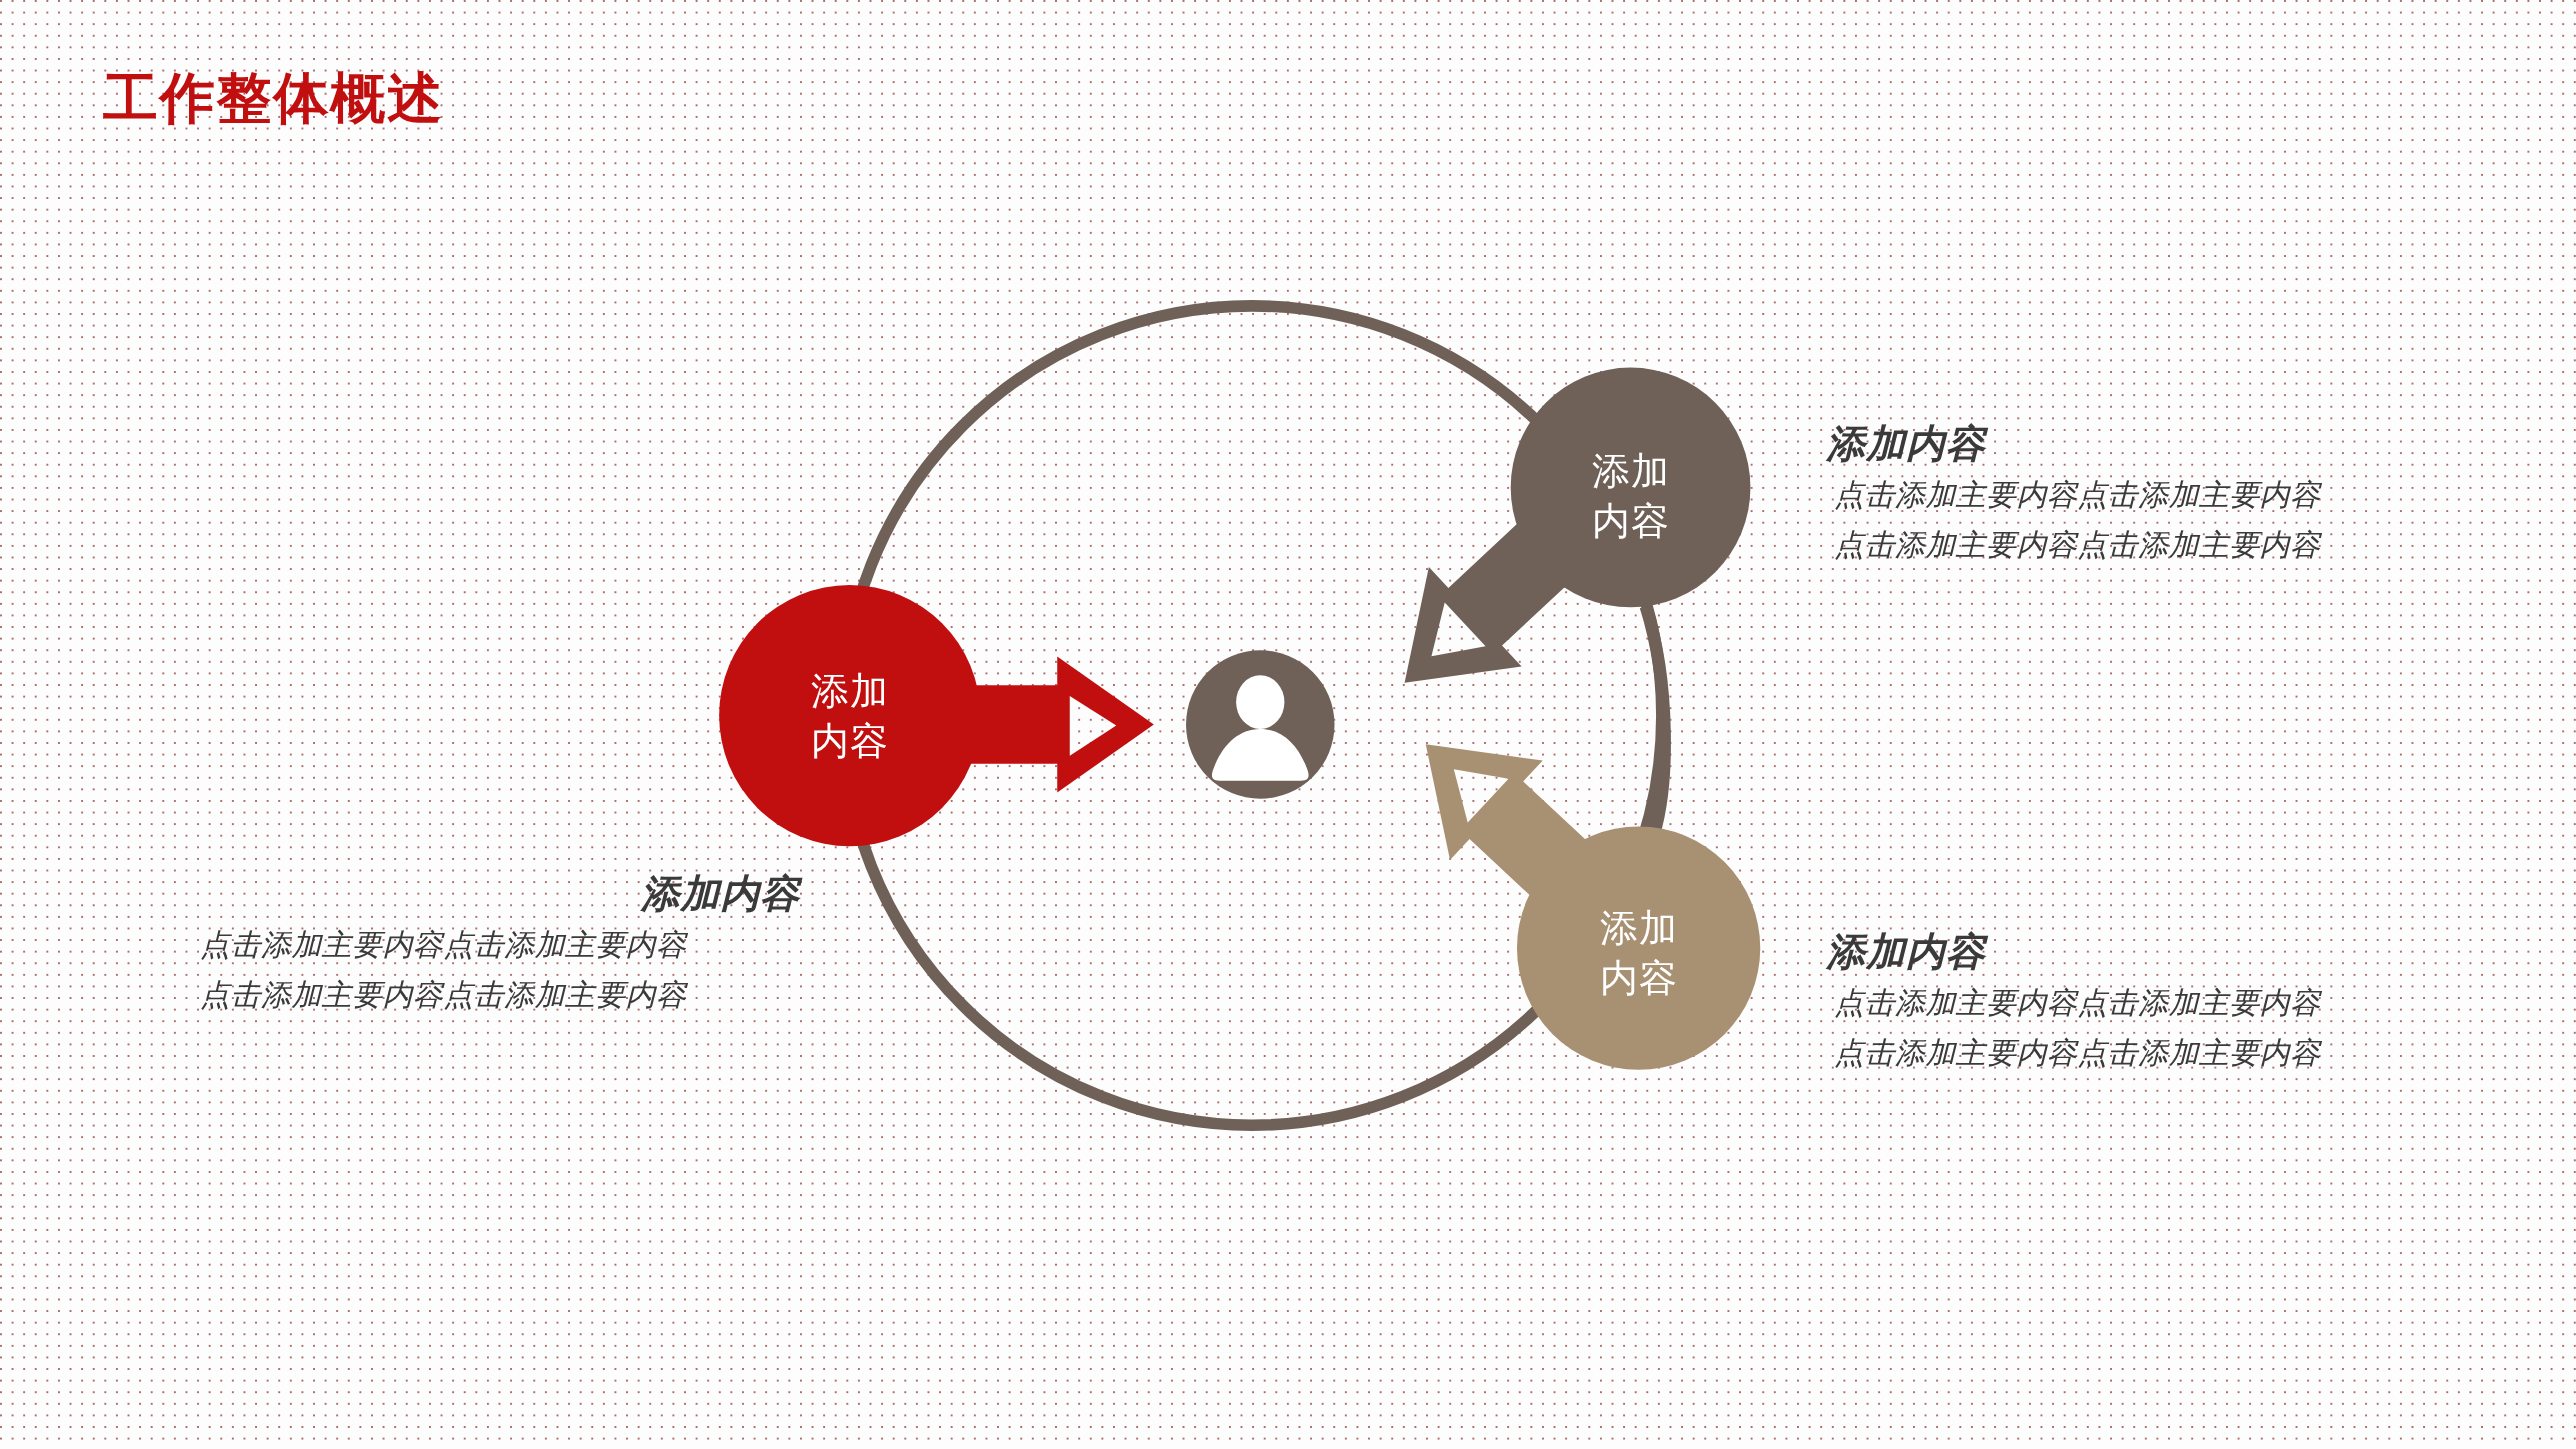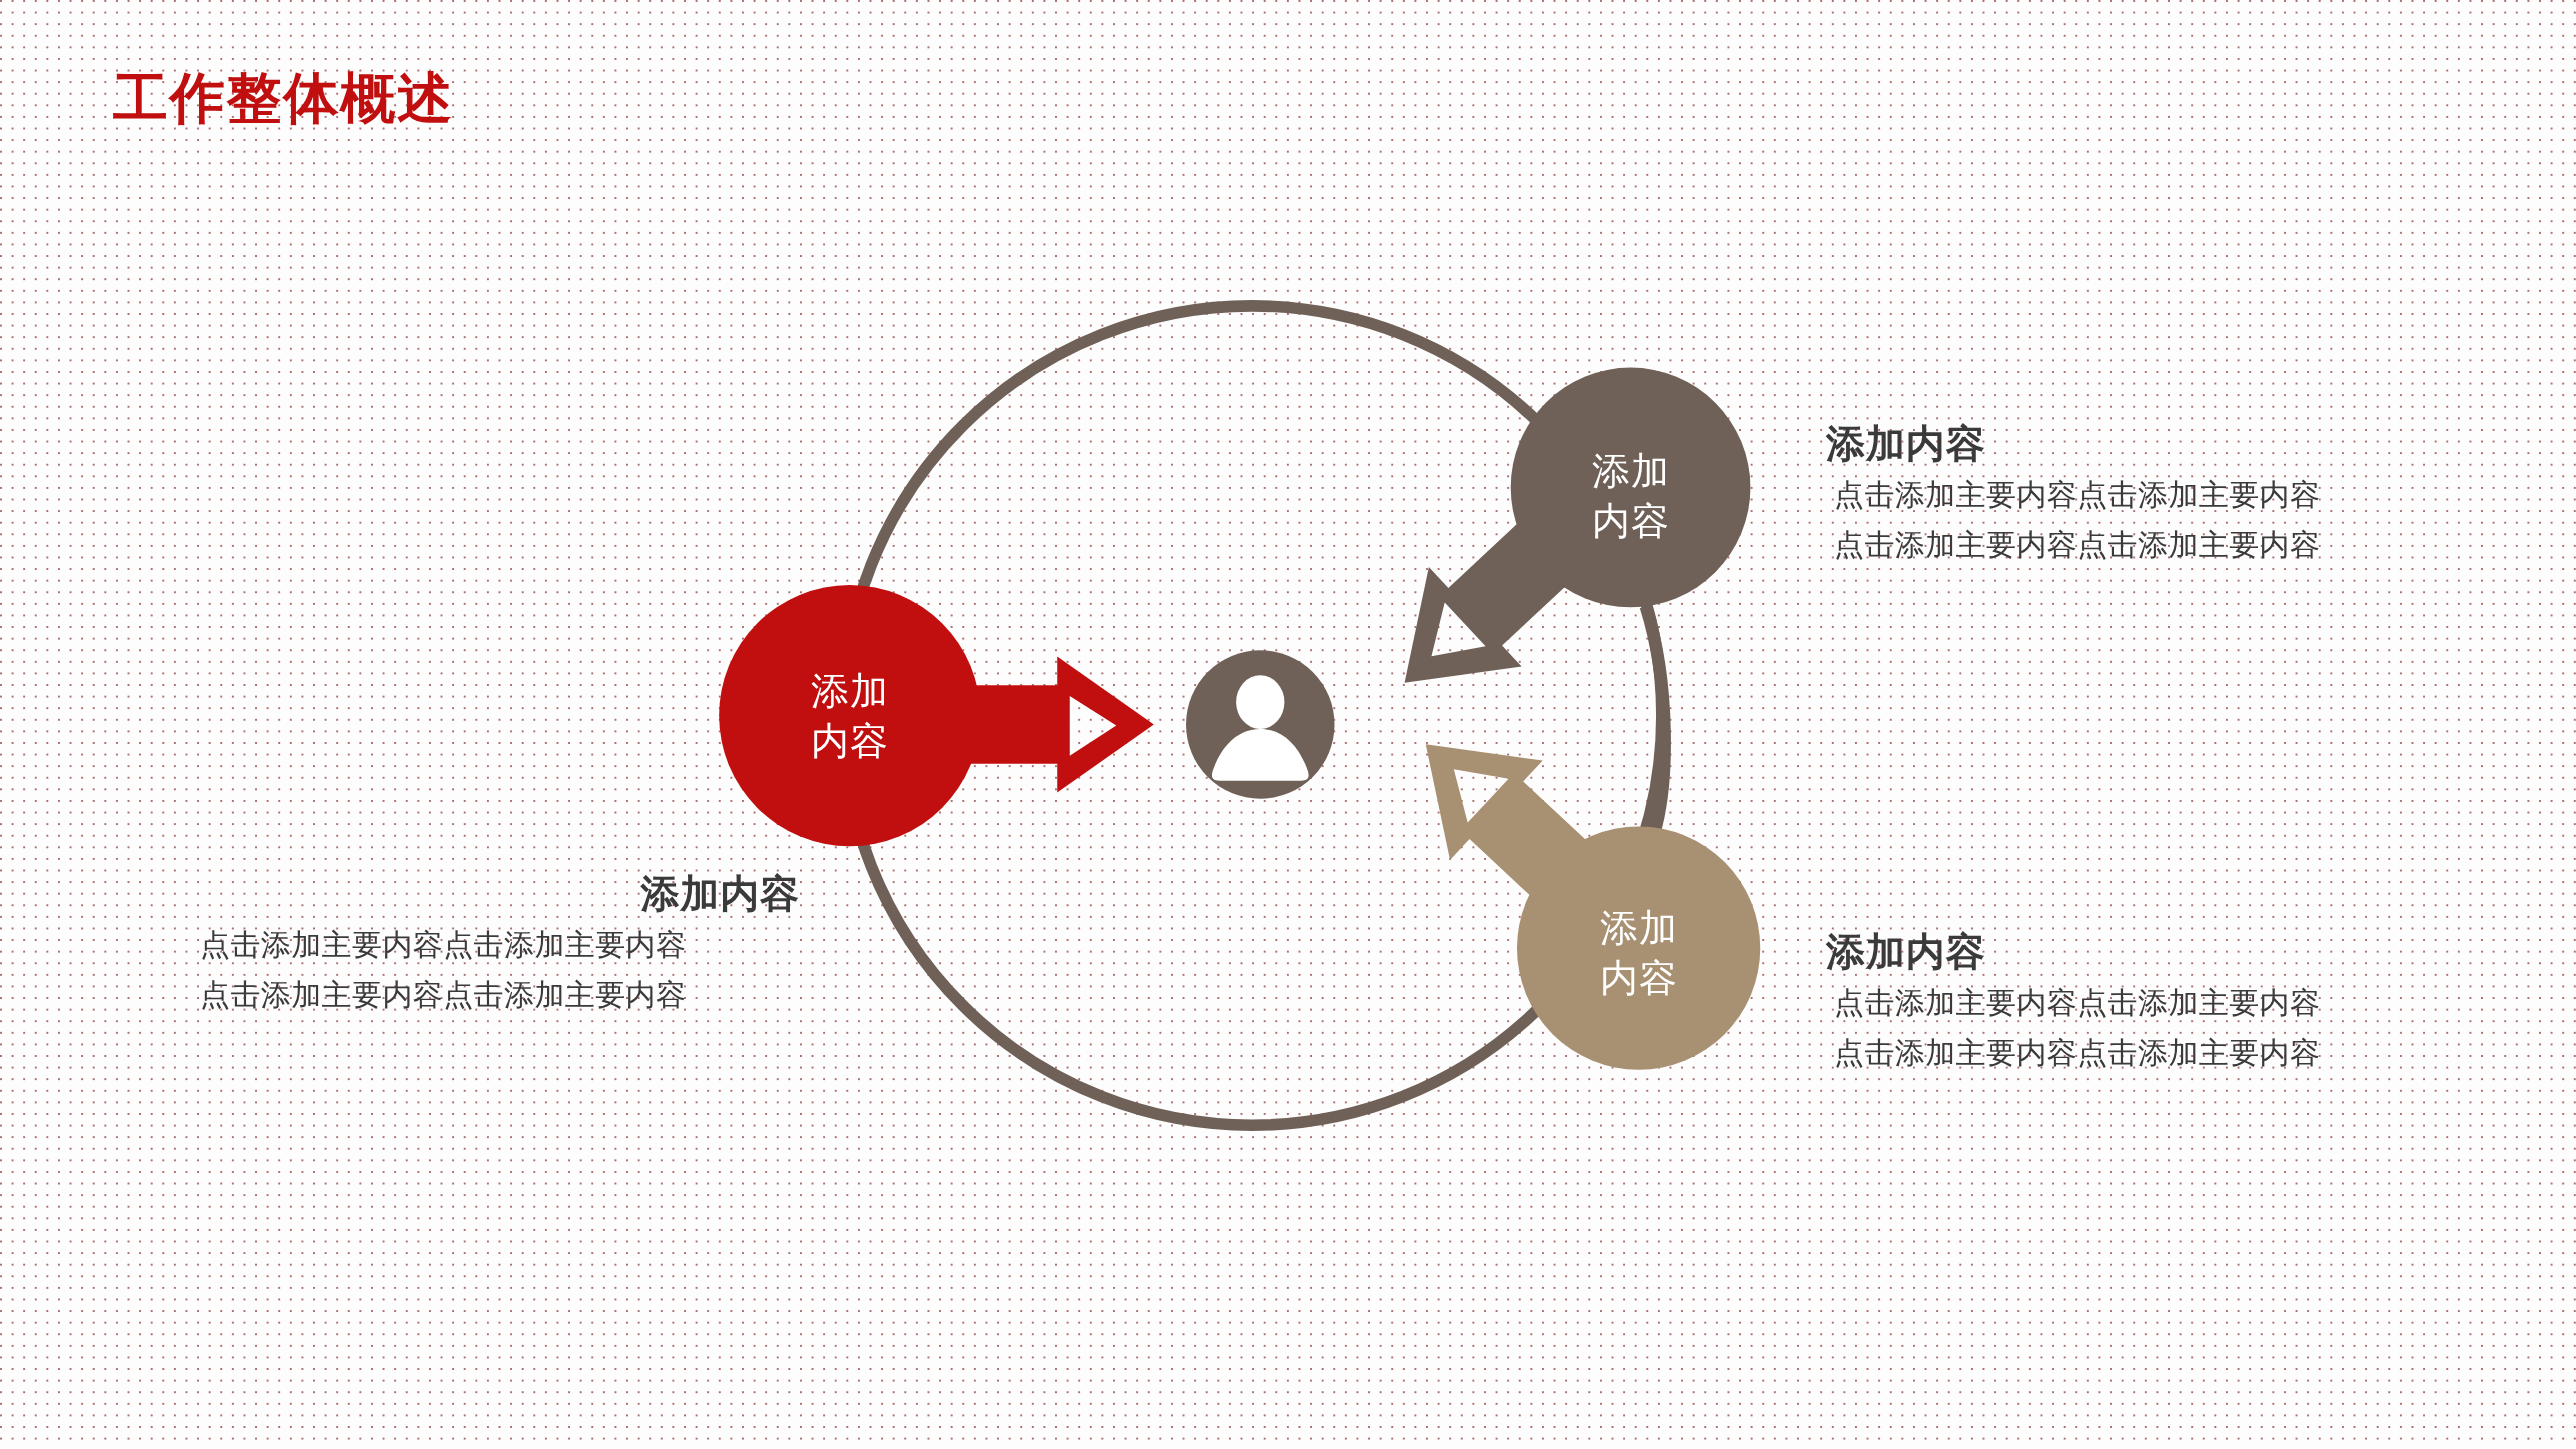--- a/index.html
+++ b/index.html
@@ -22,21 +22,21 @@
     background-image:
       radial-gradient(circle at 0.9px 0.9px, rgba(120, 20, 20, 0.62) 1px, rgba(255,255,255,0) 1.1px);
     background-size: 11.6px 11.6px;
     background-position: 0 0;
     overflow: hidden;
   }
 
   
   #title {
     position: absolute;
-    left: 113px;
+    left: 103px;
     top: 70px;
     font-size: 55px;
     font-weight: 700;
     letter-spacing: 1.8px;
     color: #c10f0f;
     line-height: 1.05;
     white-space: nowrap;
   }
 
   
@@ -59,20 +59,21 @@
     pointer-events: none;
     transform: translate(-50%, -50%);
   }
   #label-red   { left: 850px;  top: 716px;  }
   #label-brown { left: 1631px; top: 496px;  }
   #label-tan   { left: 1639px; top: 953px; }
 
   
   .text-block {
     position: absolute;
+    font-style: italic;
   }
   .tb-heading {
     font-size: 39px;
     font-weight: 700;
     color: #3a3a3a;
     line-height: 1.12;
     letter-spacing: 0.9px;
     margin-bottom: 3.6px;
   }
   .tb-body {

